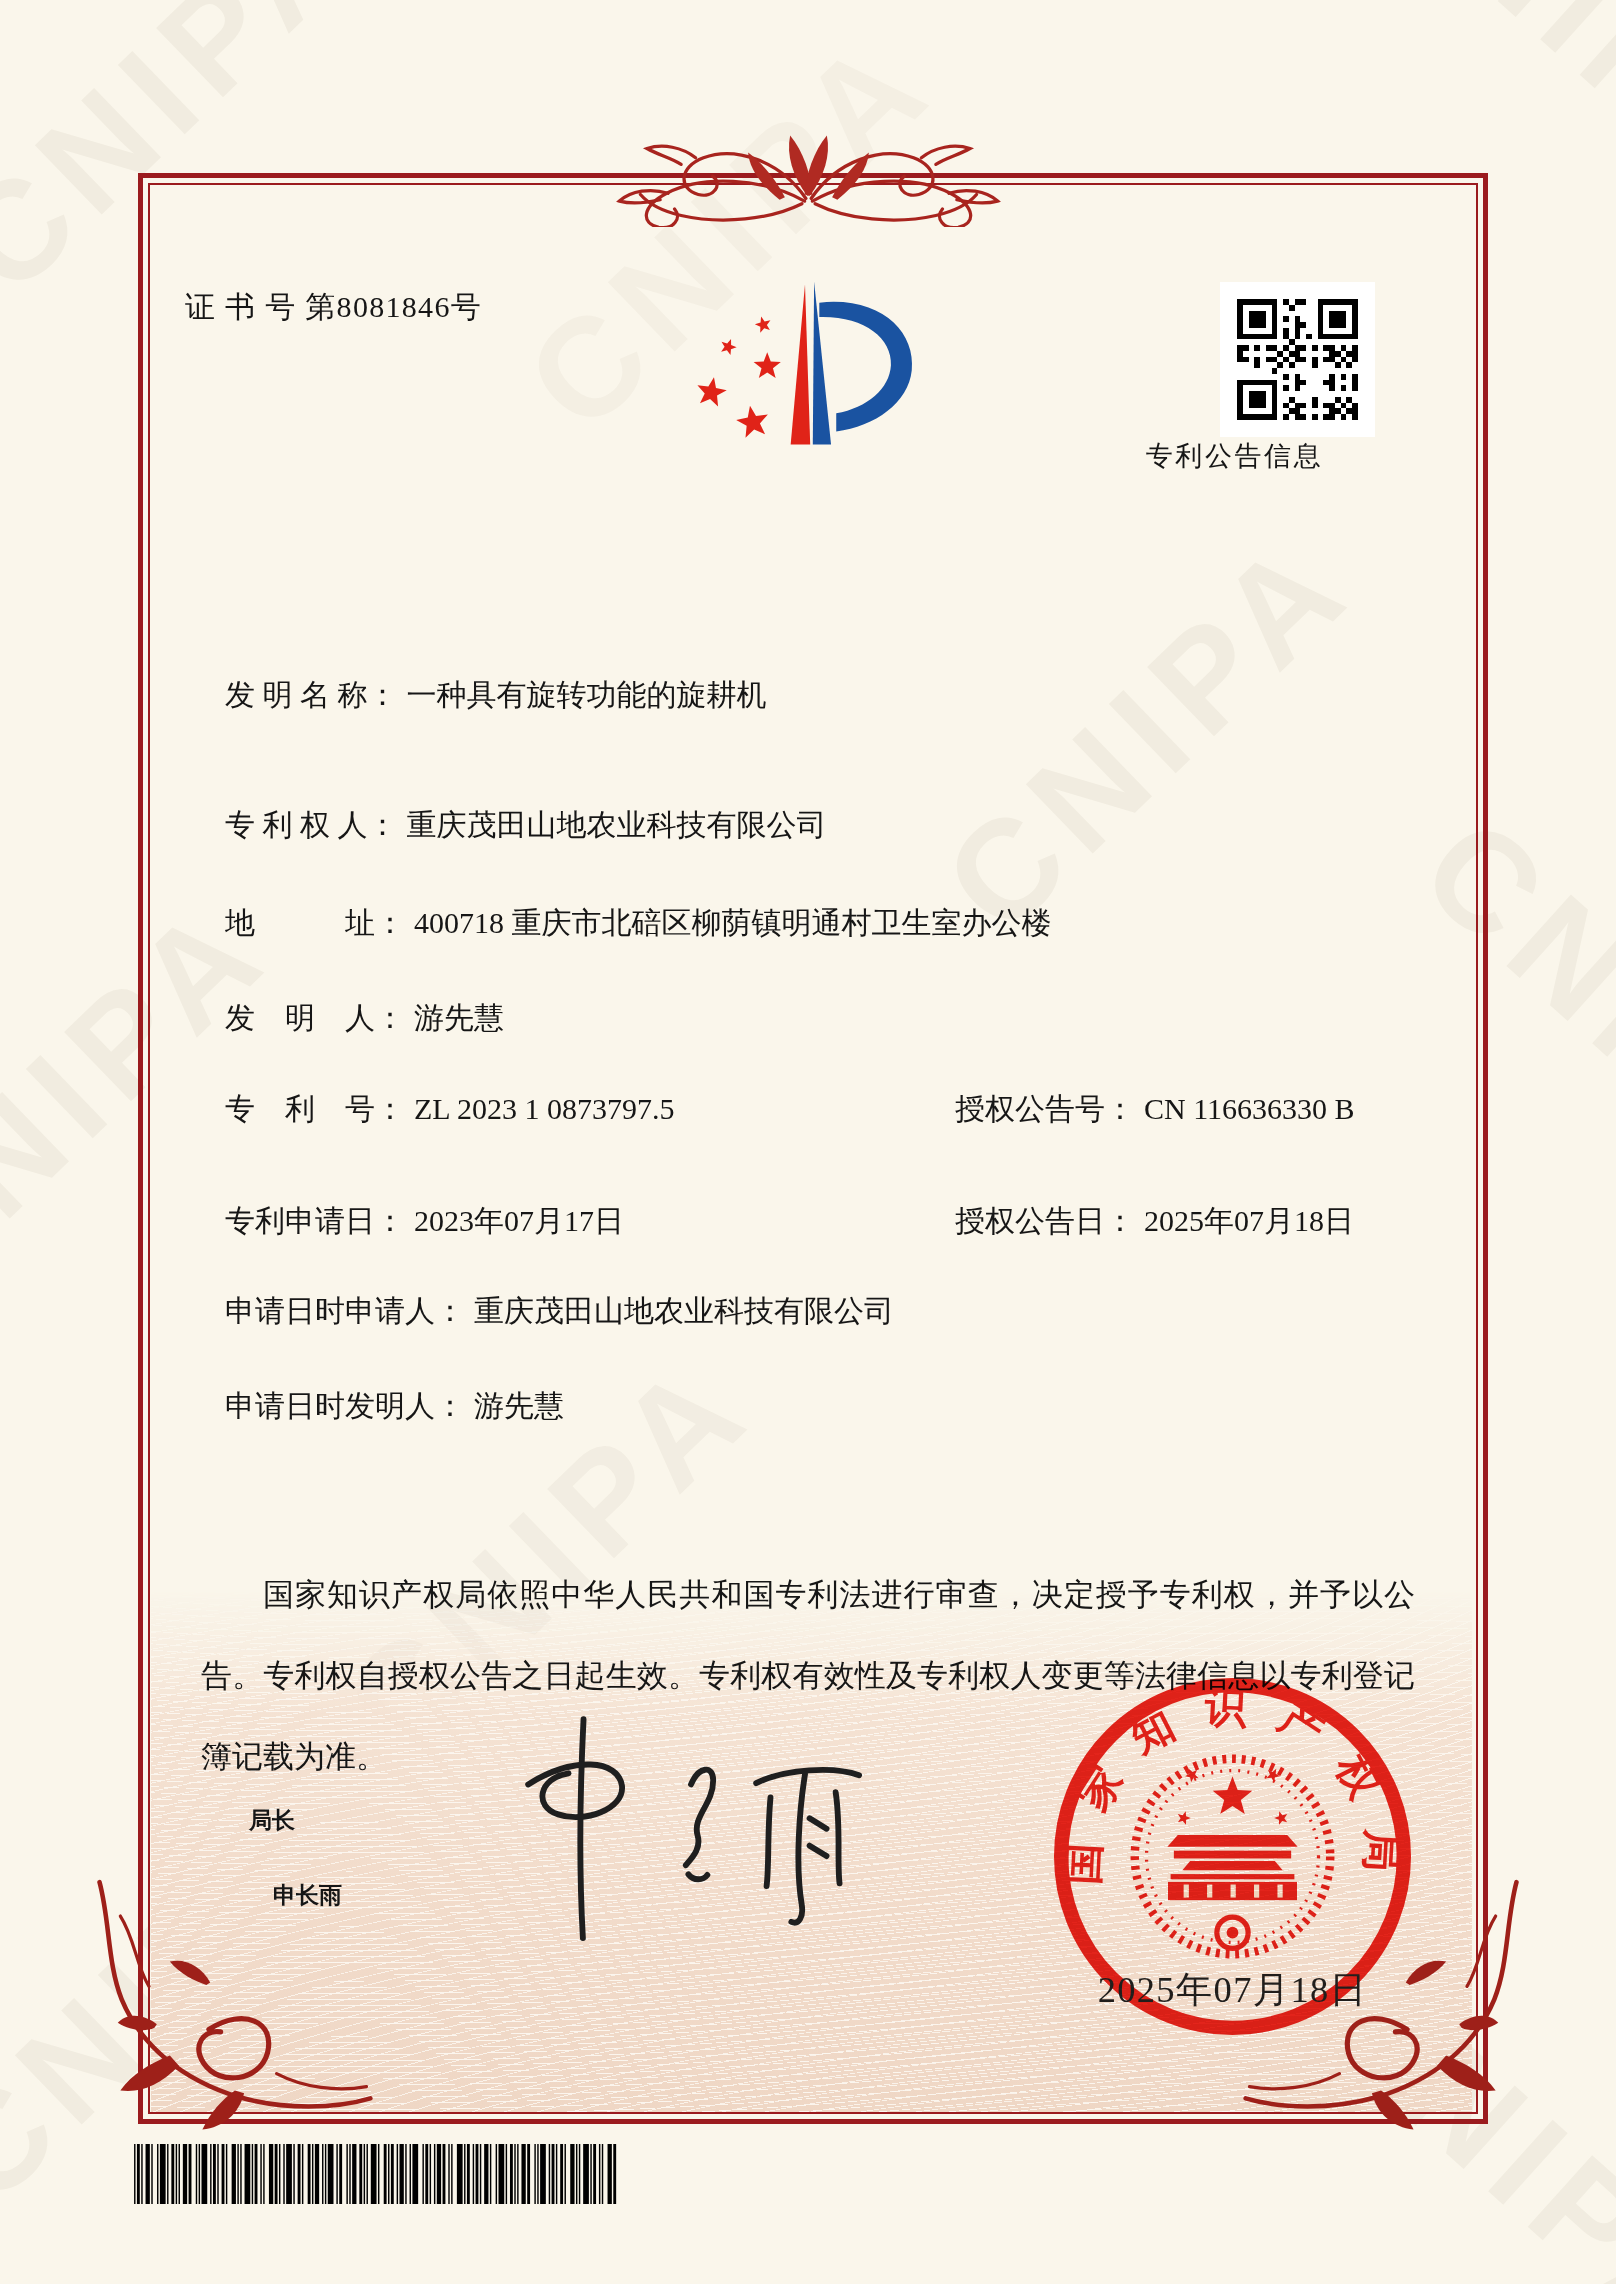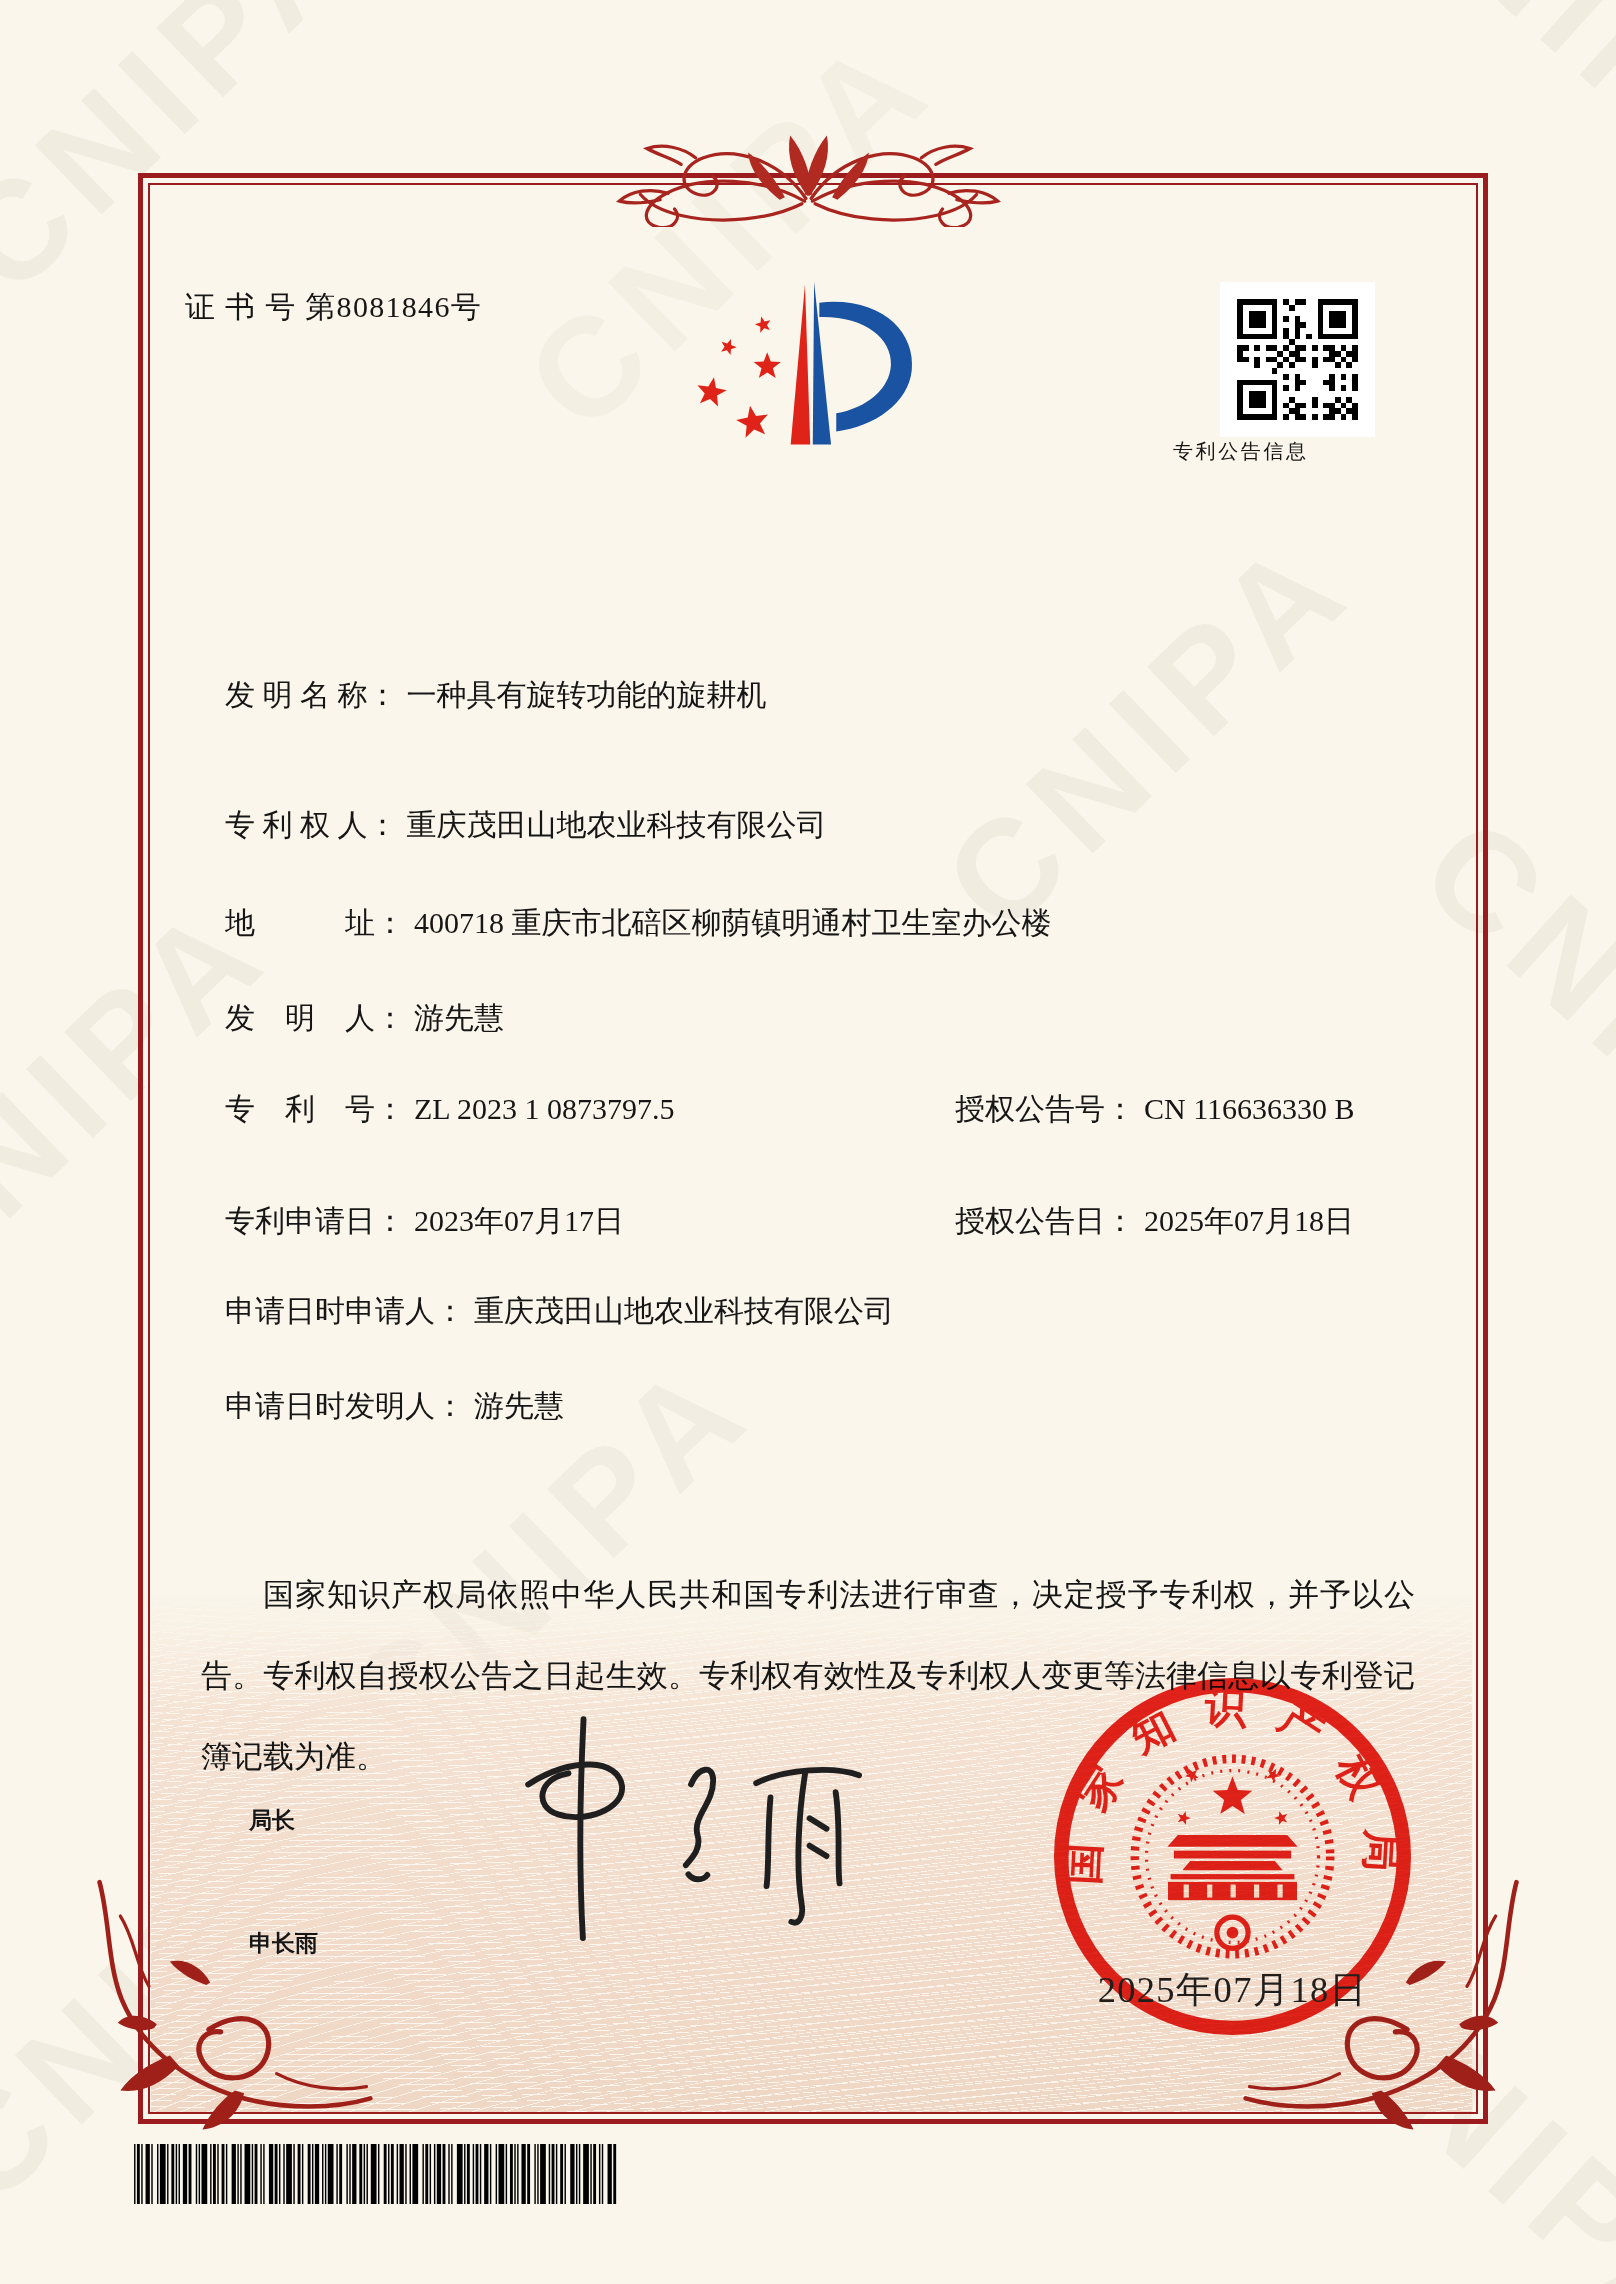--- a/index.html
+++ b/index.html
@@ -29,40 +29,40 @@
     -webkit-mask-image:linear-gradient(180deg,transparent 0,#000 124px);
     mask-image:linear-gradient(180deg,transparent 0,#000 124px);
   }
   .ornament{position:absolute;z-index:3;}
   
   .content{position:absolute;inset:0;z-index:4;}
   .cert-no{position:absolute;left:185px;top:287px;font-size:30px;letter-spacing:1.3px;}
   .logo{position:absolute;left:690px;top:274px;}
   .qr-box{position:absolute;left:1220px;top:282px;width:155px;height:155px;background:#ffffff;}
   .qr-box svg{position:absolute;left:17px;top:17px;}
-  .qr-label{position:absolute;left:1173px;top:438px;width:215px;text-align:left;font-size:20px;letter-spacing:2.6px;}
+  .qr-label{position:absolute;left:1127px;top:438px;width:215px;text-align:center;font-size:27px;letter-spacing:2.6px;}
   .title{
     position:absolute;left:0;top:481px;width:100%;text-align:center;
     font-size:74px;font-weight:bold;letter-spacing:27px;padding-left:27px;box-sizing:border-box;
   }
   .frow{position:absolute;left:225px;font-size:30px;white-space:nowrap;line-height:39px;}
   .colon{margin-right:9px;}
   .pairwrap{position:absolute;left:0;width:100%;font-size:30px;white-space:nowrap;line-height:39px;}
   .pair-l{position:absolute;left:225px;}
   .pair-r{position:absolute;left:915px;margin-left:40px;}
   .statement{
     position:absolute;left:201px;top:1554px;width:1214px;font-size:31px;line-height:81px;
     text-align:justify;text-indent:2em;z-index:4;
   }
   .officer-title,.officer-name{
     position:absolute;left:249px;font-family:Liberation Serif, serif;
     font-weight:600;font-size:23px;z-index:5;
   }
   .officer-title{top:1805px;}
-  .officer-name{top:1928px;}
+  .officer-name{top:1880px;margin-left:24px;}
   .signature{position:absolute;left:450px;top:1706px;z-index:5;}
   .seal{position:absolute;left:1039px;top:1663px;z-index:6;opacity:.94;mix-blend-mode:multiply;}
   .footer{position:absolute;left:0;top:2072px;width:100%;text-align:center;font-size:25px;z-index:4;}
   .barcode{position:absolute;left:134px;top:2144px;z-index:4;}
 </style>
 </head>
 <body>
 
 <div class="page">
 

